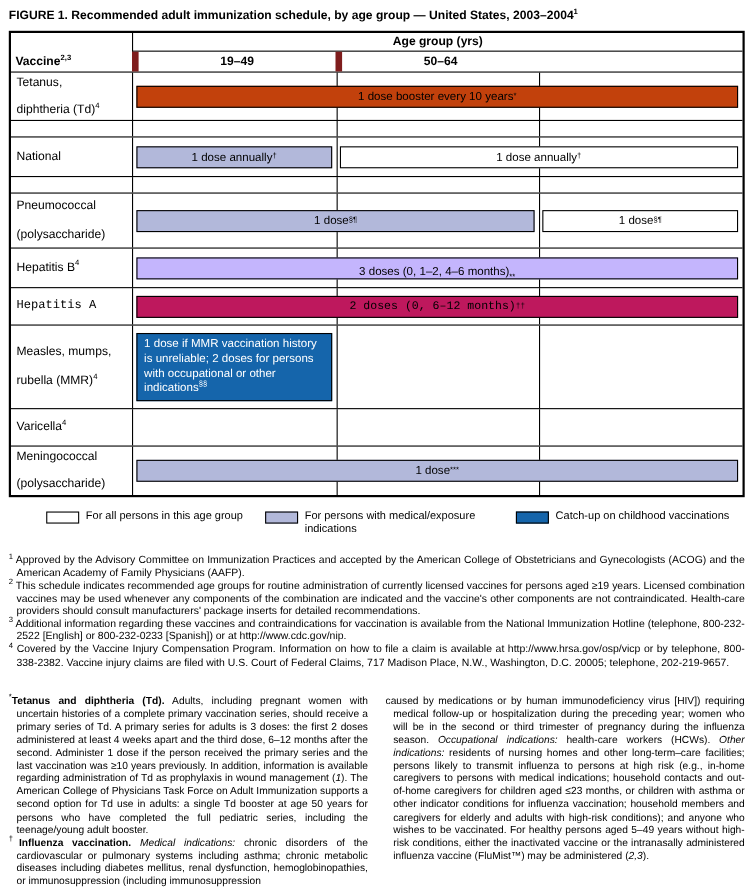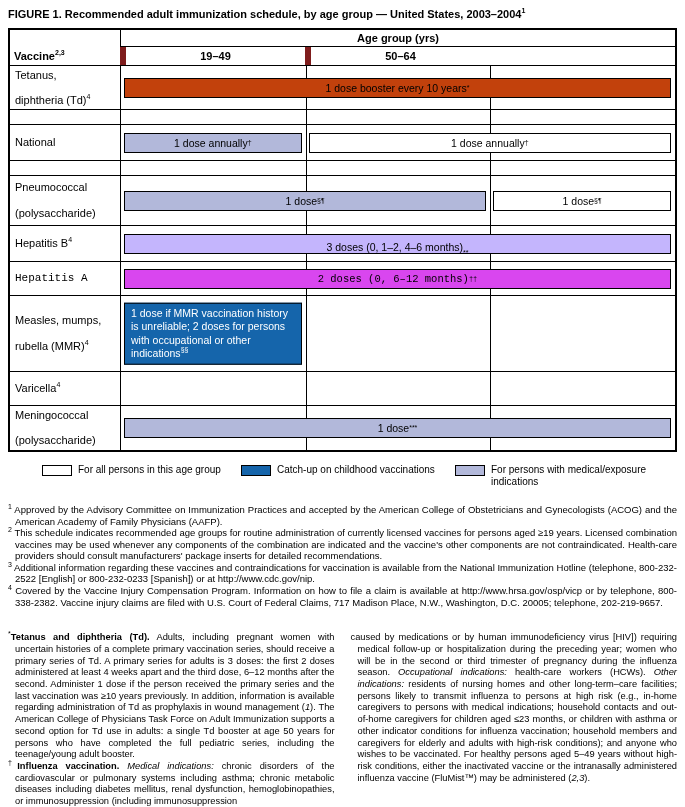--- a/index.html
+++ b/index.html
@@ -173,21 +173,21 @@
             </div>
           </div>
         </div>
         <div class="vrow" style="height: 34px; font-family: Liberation Mono, monospace;">
           <div class="vlabel">
             <div>Hepatitis A</div>
           </div>
           <div class="barzone">
             <div class="colline" style="left: 33.333%;"></div>
             <div class="colline" style="left: 66.666%;"></div>
-            <div class="bar" style="left: calc(0% + 3px); width: calc(99.999% - 7px); background: #d946ef;">
+            <div class="bar" style="left: calc(0% + 3px); width: calc(99.999% - 7px); background: #be185d;">
               <span>2 doses (0, 6–12 months)</span>
               <sup>††</sup>
             </div>
           </div>
         </div>
         <div class="vrow" style="height: 76px;">
           <div class="vlabel">
             <div>Measles, mumps,</div>
             <div>rubella (MMR)<sup>4</sup></div>
           </div>
@@ -222,26 +222,26 @@
         </div>
       </div>
   </div>
 
   <div class="legend">
       <div class="legend-item">
         <div class="swatch" style="background: rgb(255, 255, 255);"></div>
         <div class="legend-label">For all persons in this age group</div>
       </div>
       <div class="legend-item">
+        <div class="swatch" style="background: rgb(178, 184, 218);"></div>
+        <div class="legend-label">For persons with medical/exposure indications</div>
+      </div>
+      <div class="legend-item">
         <div class="swatch" style="background: rgb(21, 101, 171);"></div>
         <div class="legend-label">Catch-up on childhood vaccinations</div>
-      </div>
-      <div class="legend-item">
-        <div class="swatch" style="background: rgb(178, 184, 218);"></div>
-        <div class="legend-label">For persons with medical/exposure indications</div>
       </div>
     </div>
 
   <div class="footnotes">
       <div class="fnote"><sup>1</sup> Approved by the Advisory Committee on Immunization Practices and accepted by the American College of Obstetricians and Gynecologists (ACOG) and the American Academy of Family Physicians (AAFP).</div>
       <div class="fnote"><sup>2</sup> This schedule indicates recommended age groups for routine administration of currently licensed vaccines for persons aged ≥19 years. Licensed combination vaccines may be used whenever any components of the combination are indicated and the vaccine's other components are not contraindicated. Health-care providers should consult manufacturers' package inserts for detailed recommendations.</div>
       <div class="fnote"><sup>3</sup> Additional information regarding these vaccines and contraindications for vaccination is available from the National Immunization Hotline (telephone, 800-232-2522 [English] or 800-232-0233 [Spanish]) or at http://www.cdc.gov/nip.</div>
       <div class="fnote"><sup>4</sup> Covered by the Vaccine Injury Compensation Program. Information on how to file a claim is available at http://www.hrsa.gov/osp/vicp or by telephone, 800-338-2382. Vaccine injury claims are filed with U.S. Court of Federal Claims, 717 Madison Place, N.W., Washington, D.C. 20005; telephone, 202-219-9657.</div>
     </div>
 

